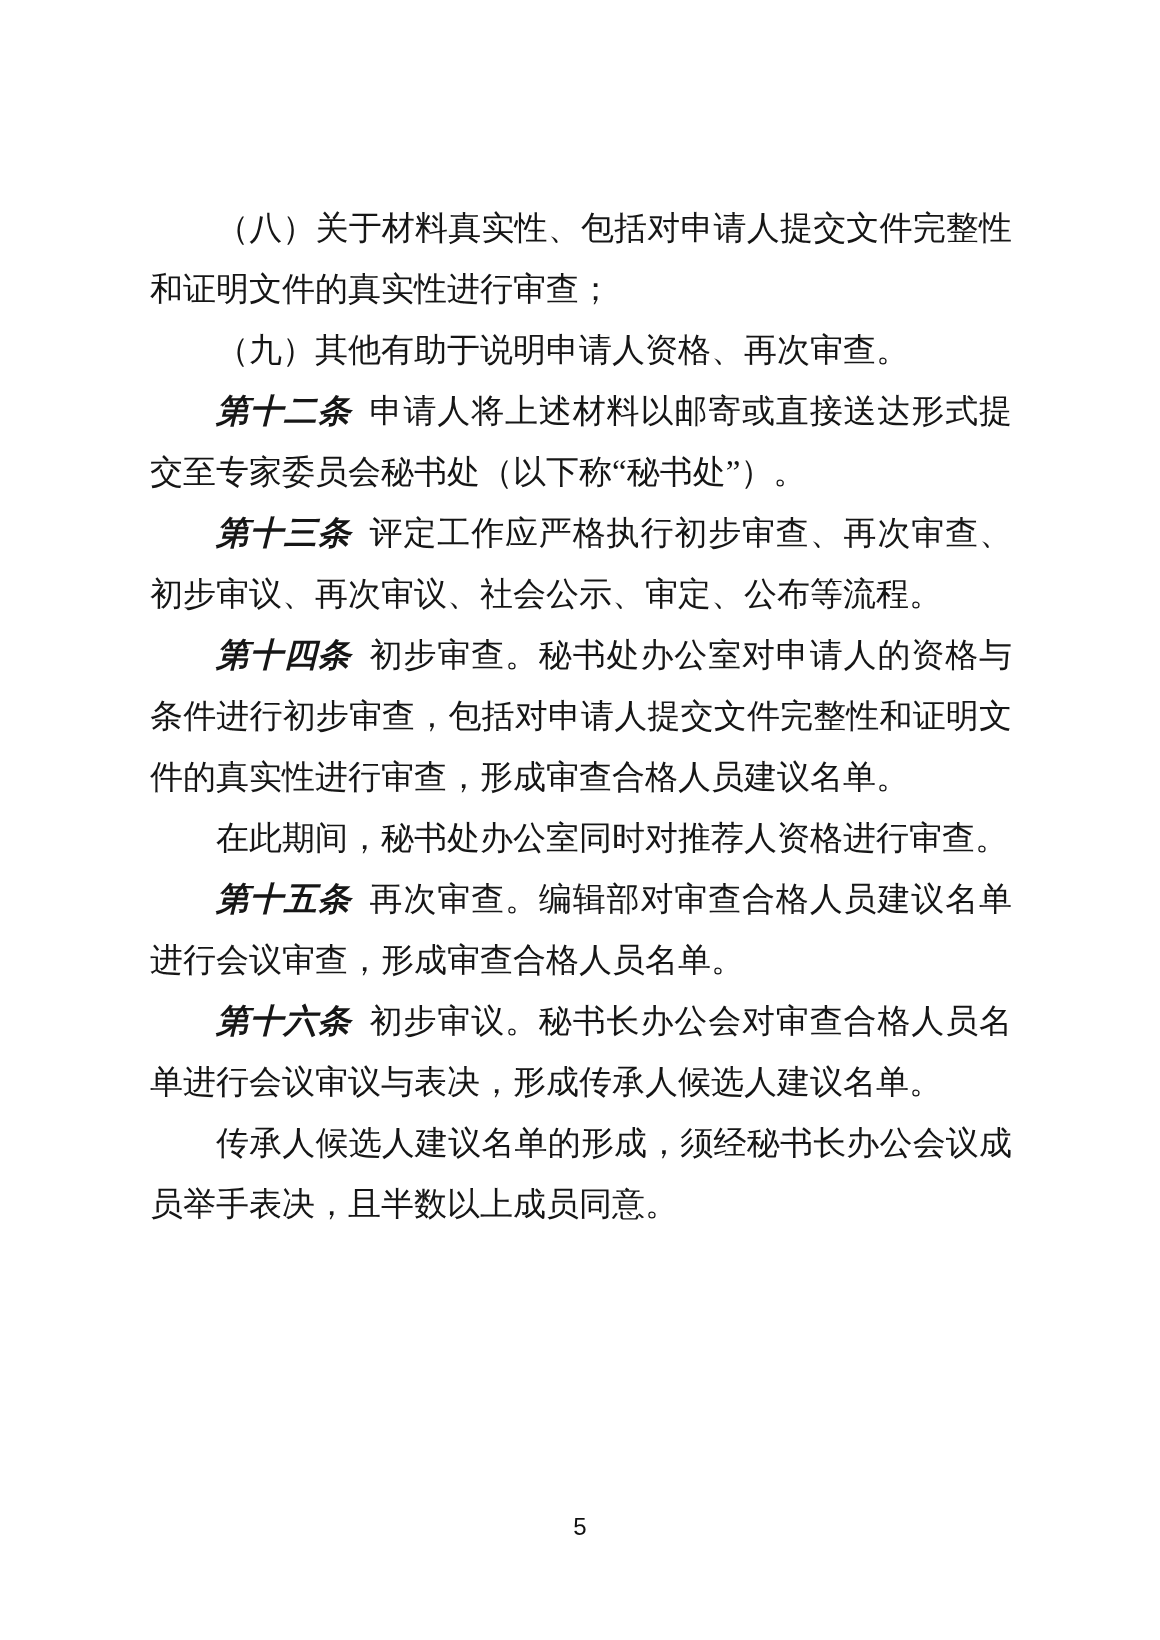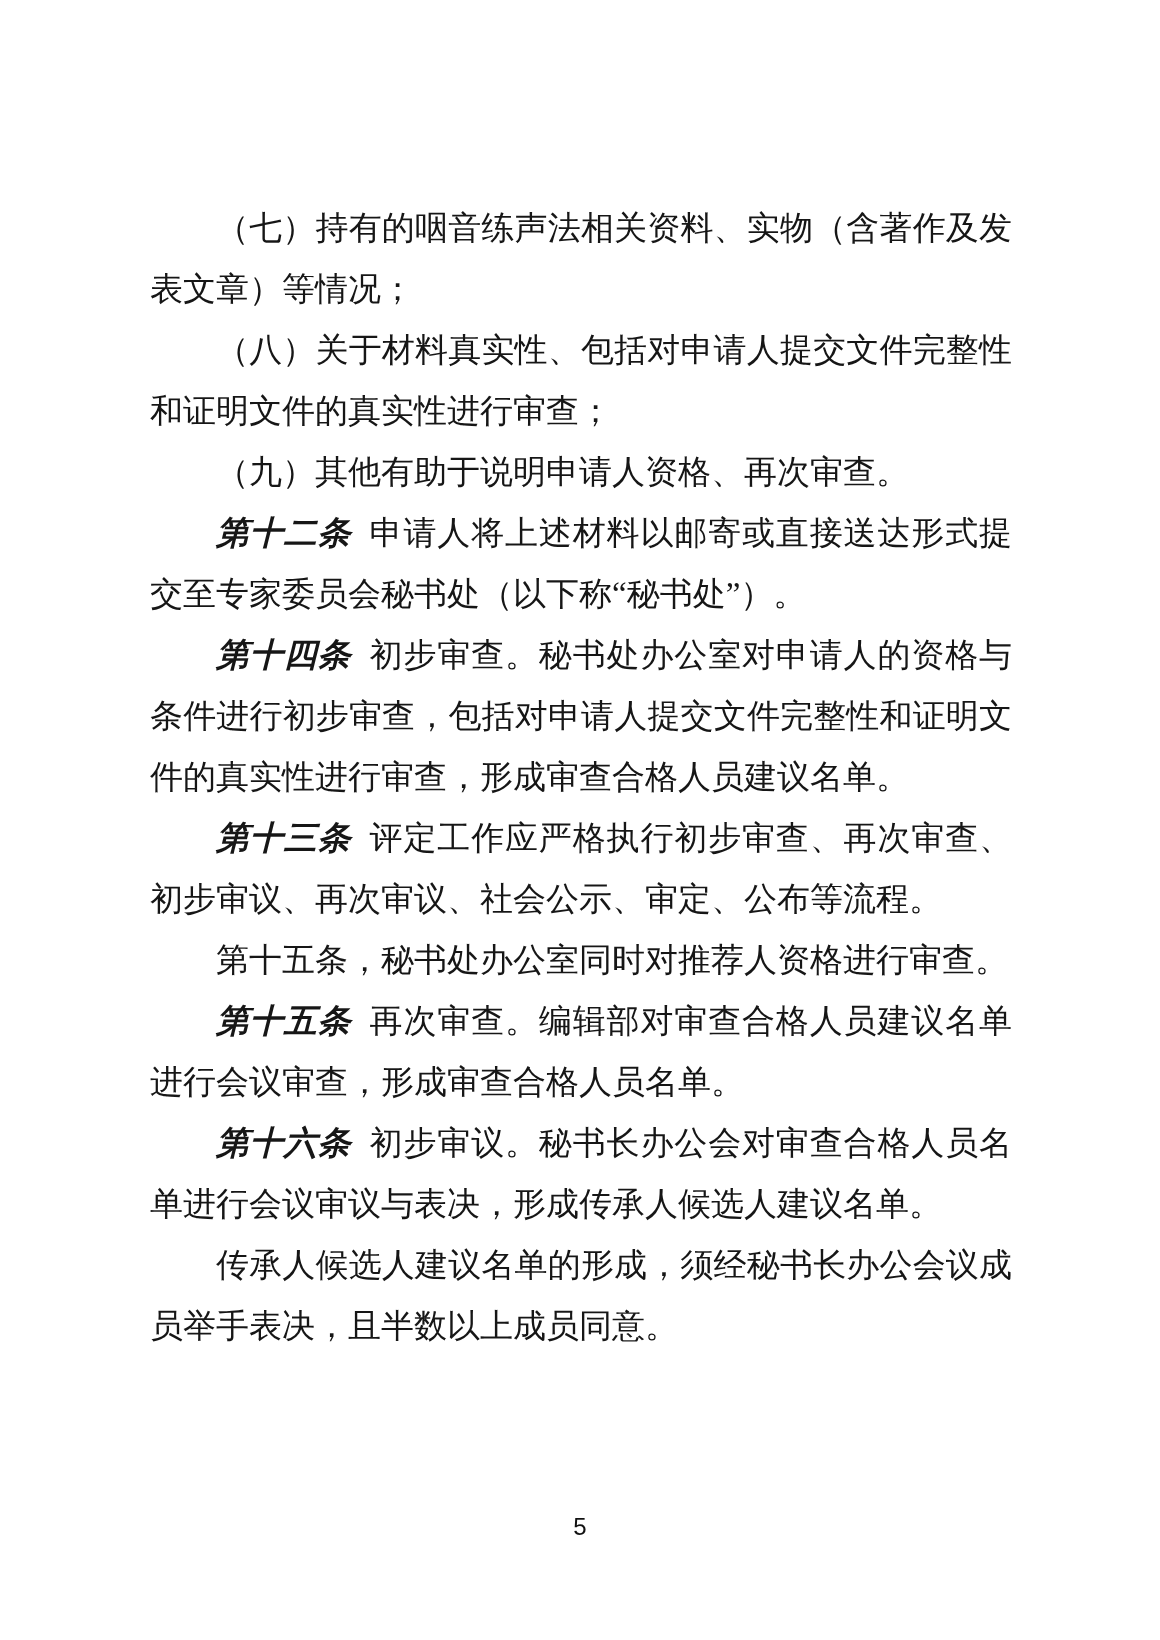--- a/index.html
+++ b/index.html
@@ -44,33 +44,32 @@
     line-height: 30px;
     color: #111111;
   }
 </style>
 </head>
 <body>
 
 <div class="page">
   <div class="text-block">
 
-    <p class="para"><b class="article-label"></b><span class="para-text">（七）持有的咽音练声法相关资料、实物（含著作及发表文章）等情况；</span></p>
 
     <p class="para"><b class="article-label"></b><span class="para-text">（八）关于材料真实性、包括对申请人提交文件完整性和证明文件的真实性进行审查；</span></p>
 
     <p class="para"><b class="article-label"></b><span class="para-text">（九）其他有助于说明申请人资格、再次审查。</span></p>
 
     <p class="para"><b class="article-label">第十二条</b><span class="para-text">申请人将上述材料以邮寄或直接送达形式提交至专家委员会秘书处（以下称“秘书处”）。</span></p>
 
+    <p class="para"><b class="article-label">第十三条</b><span class="para-text">评定工作应严格执行初步审查、再次审查、初步审议、再次审议、社会公示、审定、公布等流程。</span></p>
+
     <p class="para"><b class="article-label">第十四条</b><span class="para-text">初步审查。秘书处办公室对申请人的资格与条件进行初步审查，包括对申请人提交文件完整性和证明文件的真实性进行审查，形成审查合格人员建议名单。</span></p>
 
-    <p class="para"><b class="article-label">第十三条</b><span class="para-text">评定工作应严格执行初步审查、再次审查、初步审议、再次审议、社会公示、审定、公布等流程。</span></p>
-
-    <p class="para"><b class="article-label"></b><span class="para-text">第十五条，秘书处办公室同时对推荐人资格进行审查。</span></p>
+    <p class="para"><b class="article-label"></b><span class="para-text">在此期间，秘书处办公室同时对推荐人资格进行审查。</span></p>
 
     <p class="para"><b class="article-label">第十五条</b><span class="para-text">再次审查。编辑部对审查合格人员建议名单进行会议审查，形成审查合格人员名单。</span></p>
 
     <p class="para"><b class="article-label">第十六条</b><span class="para-text">初步审议。秘书长办公会对审查合格人员名单进行会议审议与表决，形成传承人候选人建议名单。</span></p>
 
     <p class="para"><b class="article-label"></b><span class="para-text">传承人候选人建议名单的形成，须经秘书长办公会议成员举手表决，且半数以上成员同意。</span></p>
 
   </div>
 
   <div class="page-footer">5</div>

